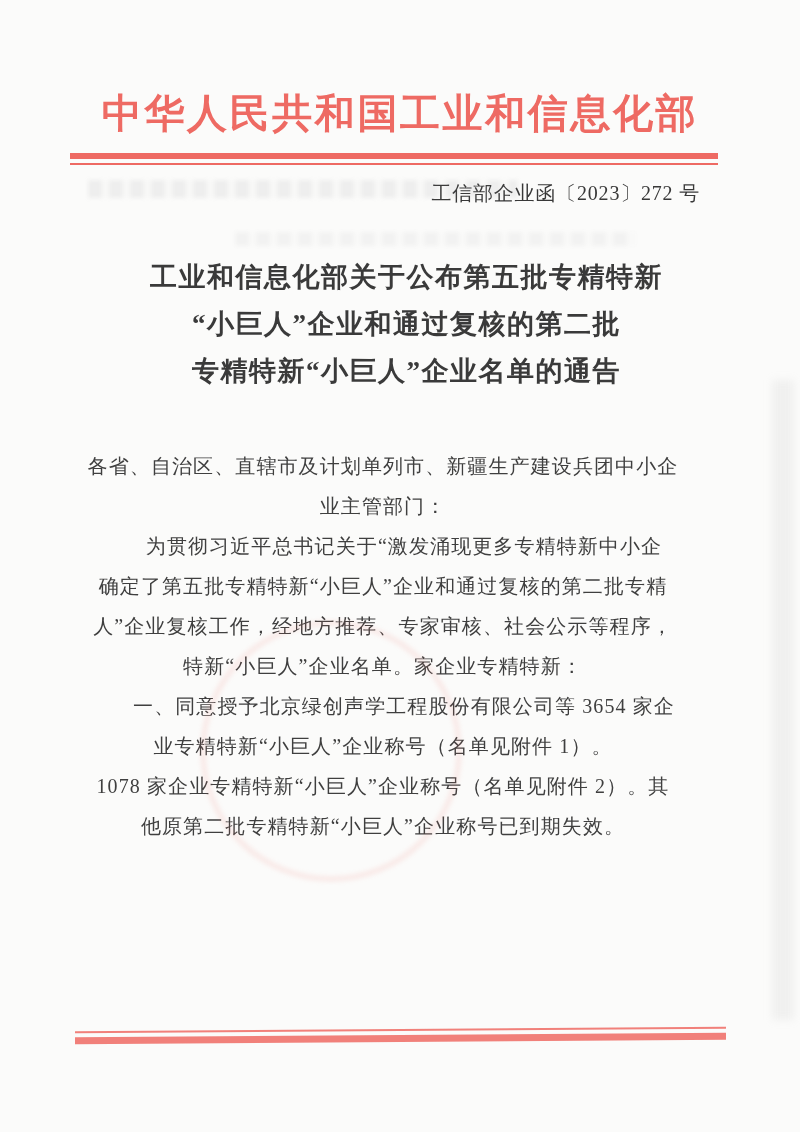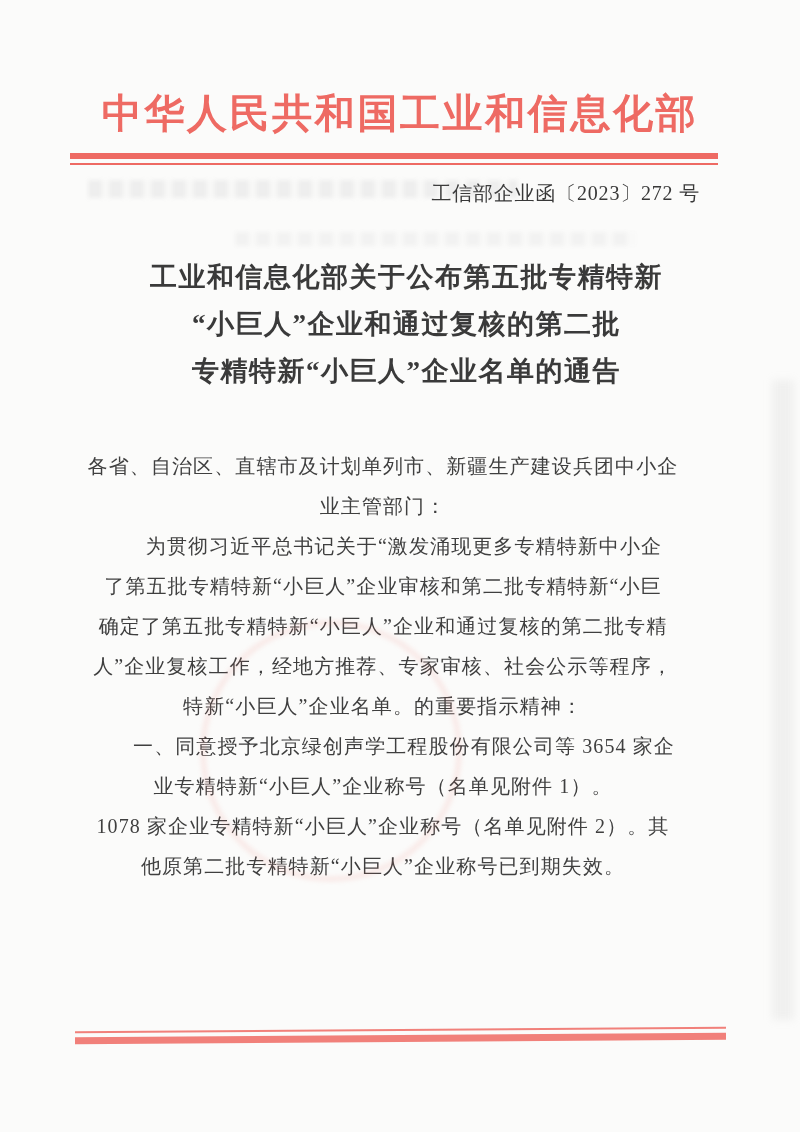--- a/index.html
+++ b/index.html
@@ -141,24 +141,23 @@
   <div class="title-block">
       <div class="title-line">工业和信息化部关于公布第五批专精特新</div>
       <div class="title-line">“小巨人”企业和通过复核的第二批</div>
       <div class="title-line">专精特新“小巨人”企业名单的通告</div>
     </div>
 
   <div class="body-block">
       <div class="body-line">各省、自治区、直辖市及计划单列市、新疆生产建设兵团中小企</div>
       <div class="body-line">业主管部门：</div>
       <div class="body-line indent">为贯彻习近平总书记关于“激发涌现更多专精特新中小企</div>
-      <div class="body-line">了第五批专精特新“小巨人”企业审核和第二批专精特新“小巨</div>
       <div class="body-line">确定了第五批专精特新“小巨人”企业和通过复核的第二批专精</div>
       <div class="body-line">人”企业复核工作，经地方推荐、专家审核、社会公示等程序，</div>
-      <div class="body-line">特新“小巨人”企业名单。的重要指示精神：</div>
+      <div class="body-line">特新“小巨人”企业名单。家企业专精特新：</div>
       <div class="body-line indent">一、同意授予北京绿创声学工程股份有限公司等 3654 家企</div>
       <div class="body-line">业专精特新“小巨人”企业称号（名单见附件 1）。</div>
       <div class="body-line">1078 家企业专精特新“小巨人”企业称号（名单见附件 2）。其</div>
       <div class="body-line">他原第二批专精特新“小巨人”企业称号已到期失效。</div>
     </div>
 
   <div class="rule rule-footer-thin"></div>
   <div class="rule rule-footer-thick"></div>
 
   <div class="seal-ghost"></div>

